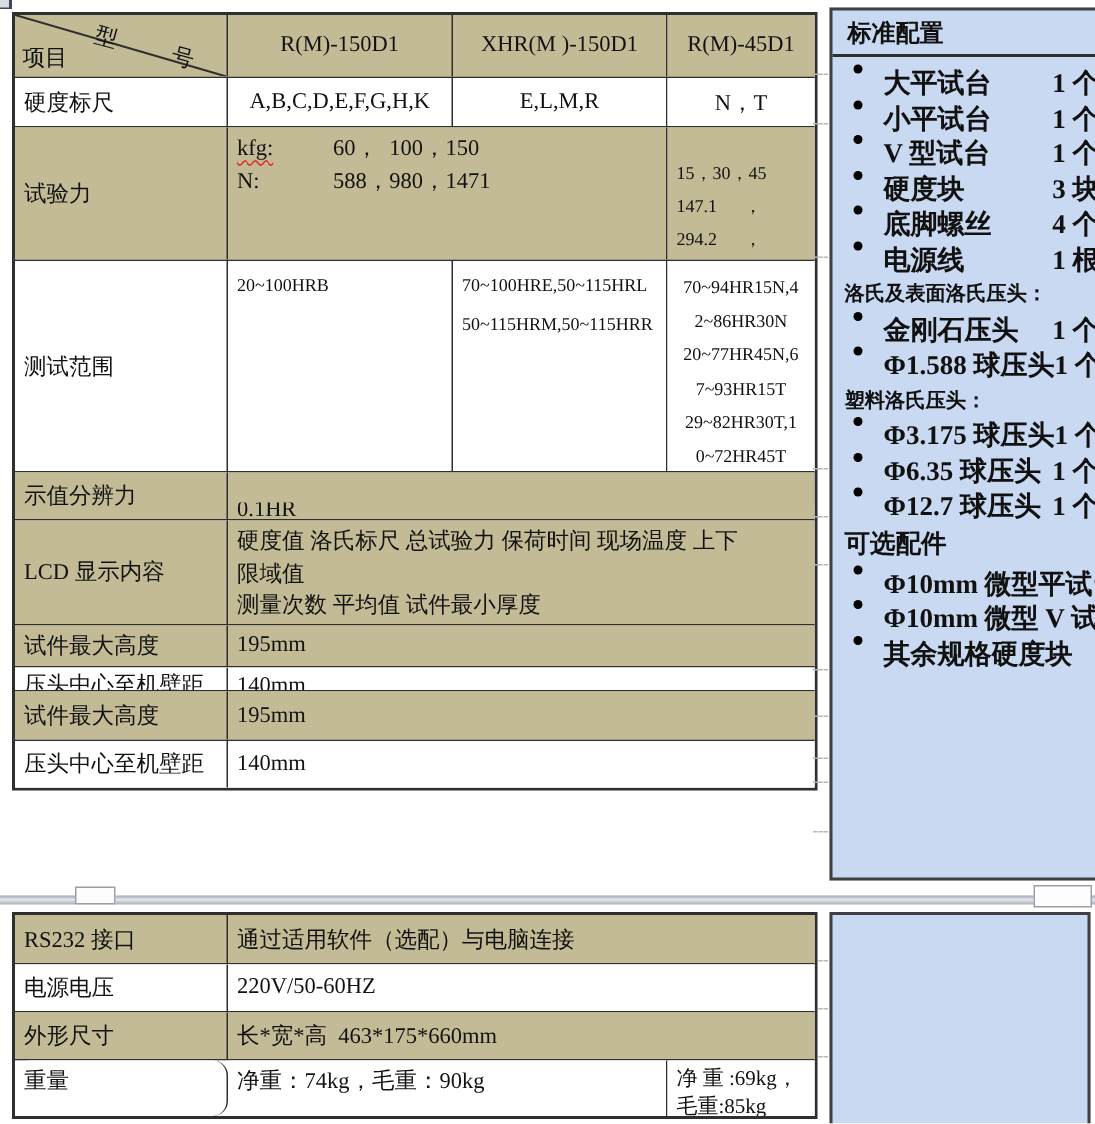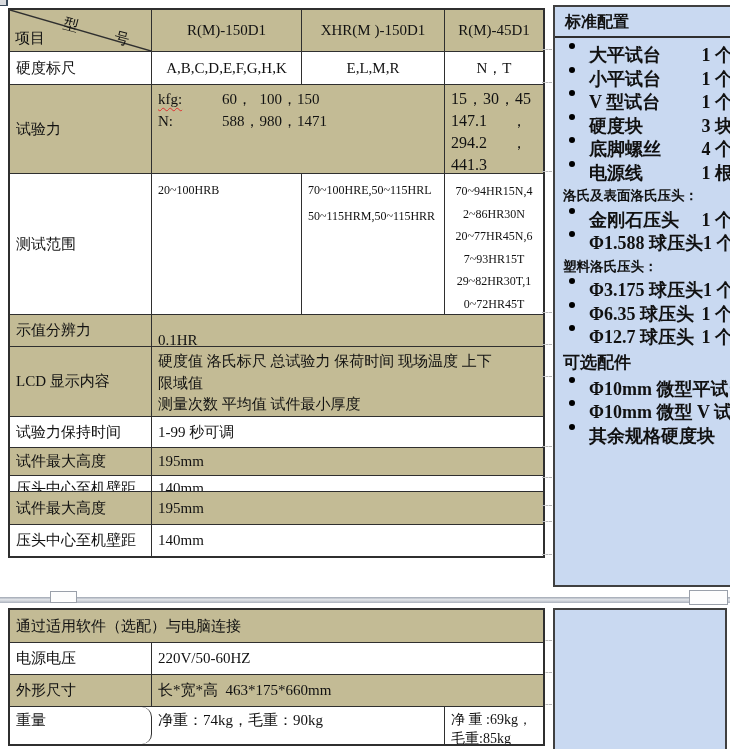--- a/index.html
+++ b/index.html
@@ -86,21 +86,21 @@
       <div class="cell k" style="width:293px;flex:none;padding-top:3px;">
         <div class="force-line">
           <span class="fl-label kfg-typo">kfg:</span>
           <span class="pre">60，  100，150</span>
         </div>
         <div class="force-line">
           <span class="fl-label">N:</span>
           <span class="pre">588，980，1471</span>
         </div>
       </div>
-      <div class="cell k" style="flex:1;padding-top:3px;font-size:16px;line-height:22px;">
+      <div class="cell k" style="flex:1;padding-top:19px;font-size:12px;line-height:22px;">
         <div class="pre">15，30，45</div>
         <div class="pre">147.1      ，</div>
         <div class="pre">294.2      ，</div>
         <div class="pre">441.3</div>
       </div>
     </div>
 
     <div class="t-row w" style="height:141px;">
       <div class="cell lbl w">测试范围</div>
       <div class="cell w small" style="width:150px;flex:none;padding-top:8px;line-height:17px;">
@@ -128,24 +128,20 @@
 
     <div class="t-row k" style="height:70px;">
       <div class="cell lbl k">LCD 显示内容</div>
       <div class="cell k" style="flex:1;padding-top:4px;line-height:21.5px;">
         <div>硬度值 洛氏标尺 总试验力 保荷时间 现场温度 上下</div>
         <div>限域值</div>
         <div>测量次数 平均值 试件最小厚度</div>
       </div>
     </div>
 
-    <div class="t-row w" style="height:31px;">
-      <div class="cell lbl w">试验力保持时间</div>
-      <div class="cell w" style="flex:1;display:flex;align-items:center;">1-99 秒可调</div>
-    </div>
 
     <div class="t-row k" style="height:28px;">
       <div class="cell lbl k">试件最大高度</div>
       <div class="cell k" style="flex:1;display:flex;align-items:center;">195mm</div>
     </div>
 
     <div class="t-row w clip-row" style="height:16px;">
       <div class="cell lbl w" style="align-items:flex-start;">压头中心至机壁距</div>
       <div class="cell w" style="flex:1;">140mm</div>
     </div>
@@ -254,20 +250,21 @@
       </div>
     </div>
   </div>
 
   <div class="split-bar" style="top:597px;"></div>
   <div class="split-tab" style="left:50px;top:591px;width:27px;height:12px;"></div>
   <div class="split-tab" style="left:689px;top:590px;width:39px;height:15px;"></div>
 
   <div class="tbl" style="left:8px;top:608px;width:533px;">
     <div class="t-row k" style="height:33px;">
+      <div class="cell lbl k">RS232 接口</div>
       <div class="cell k" style="flex:1;display:flex;align-items:center;">通过适用软件（选配）与电脑连接</div>
     </div>
     <div class="t-row w" style="height:32px;">
       <div class="cell lbl w">电源电压</div>
       <div class="cell w" style="flex:1;display:flex;align-items:center;">220V/50-60HZ</div>
     </div>
     <div class="t-row k" style="height:32px;">
       <div class="cell lbl k">外形尺寸</div>
       <div class="cell k pre" style="flex:1;display:flex;align-items:center;">长*宽*高  463*175*660mm</div>
     </div>

